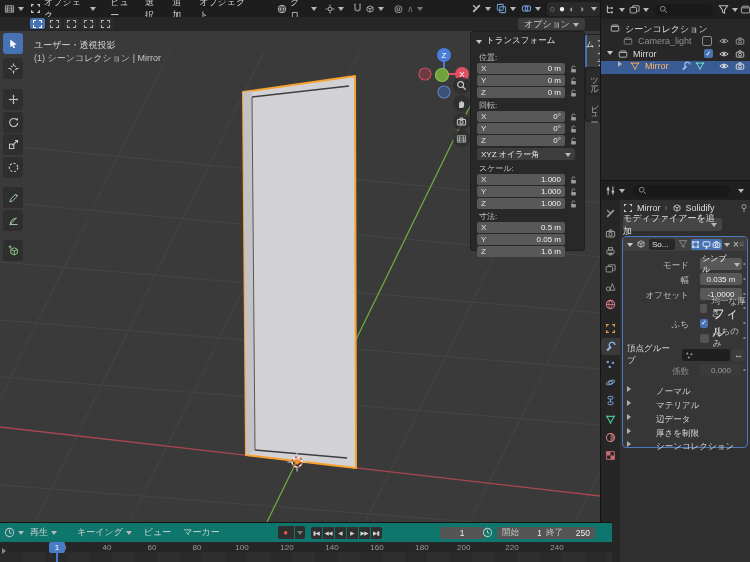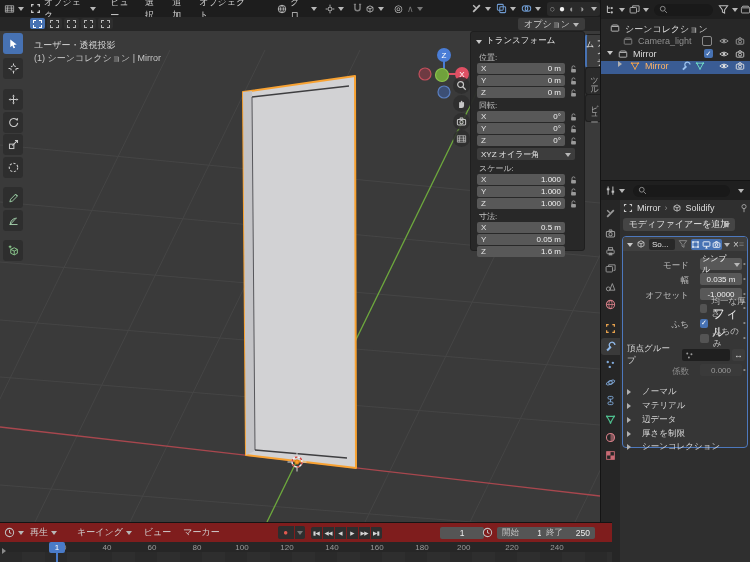--- a/index.html
+++ b/index.html
@@ -30,21 +30,21 @@
   .orow{position:absolute;left:0;width:150px;height:12px;display:flex;align-items:flex-start;font-size:9px}
   .orow .ic{width:10px;height:10px}
   .ptab{position:absolute;left:0;width:19px;height:17px;display:flex;align-items:center;justify-content:center;color:#9a9a9a}
   .ptab.on{background:#3a3a3a;border-radius:3px 0 0 3px}
   .prow{position:absolute;height:12px;display:flex;align-items:center}
   .plbl{position:absolute;font-size:8.5px;color:#c2c2c2;text-align:right;width:64px;left:2px}
   .pfield{position:absolute;left:77px;width:42px;height:12px;background:#585858;border-radius:2px;display:flex;align-items:center;justify-content:center;font-size:8px;color:#efefef}
   .pdot{position:absolute;left:120px;color:#8a8a8a;font-size:8px}
   .cbx{width:9px;height:9px;border-radius:2px;background:#545454;display:inline-flex;align-items:center;justify-content:center}
   .cbx.on{background:#4772b3;color:#fff;font-size:7px}
-  .sect{position:absolute;left:4px;display:flex;align-items:center;gap:8px;color:#d5d5d5;font-size:8.5px}
+  .sect{position:absolute;left:4px;display:flex;gap:22px;color:#d5d5d5;font-size:8.5px}
   .tbar-btn{background:#2e2e2e;border-radius:2px;display:flex;align-items:center;justify-content:center;color:#cfcfcf}
   .trans{font-size:5.5px;letter-spacing:-.5px;width:11px;height:12px;background:#2e2e2e;display:flex;align-items:center;justify-content:center;color:#d5d5d5}
   .msq{width:15px;height:11px;background:#2e2e2e;border-radius:2px;display:flex;align-items:center;justify-content:center}
   .msq span{width:7px;height:6px;border:1px dashed #b5b5b5;display:block}
   .msq.on{background:#4772b3}
   .msq.on span{border-color:#fff}
   .fld{background:#555;border-radius:2px;height:12px;display:flex;align-items:center;padding:0 5px;color:#eee;font-size:8.5px}
 </style>
 </head>
 <body>
@@ -745,21 +745,21 @@
     <span style="margin:0 4px;color:#8a8a8a">›</span>
     <svg class="ic" style="color:#c9c9c9;width:10px;height:10px">
         <use href="#cuboid"></use>
       </svg>
     <span style="margin-left:4px;color:#dedede">Solidify</span>
     <svg class="ic" style="margin-left:auto;color:#9a9a9a;width:10px;height:10px">
         <use href="#pin"></use>
       </svg>
   </div>
 
-  <div class="ab f" style="left:22px;top:37px;width:112px;height:13px;background:#454545;border-radius:3px;justify-content:center">
+  <div class="ab f" style="left:22px;top:37px;width:99px;height:13px;background:#454545;border-radius:3px;justify-content:center">
     <span style="color:#e5e5e5">モディファイアーを追加</span>
     <span class="caret" style="position:absolute;right:5px"></span>
   </div>
 
   <div class="ab" style="left:21px;top:55px;width:126px;height:212px;background:#363636;border:1px solid #4d78bd;border-radius:4px;box-sizing:border-box">
     <div class="ab f" style="left:0;top:0;width:124px;height:14px;background:#404040;border-radius:3px 3px 0 0">
       <span class="tri-d" style="margin-left:4px"></span>
       <svg class="ic" style="color:#c9c9c9;width:10px;height:10px;margin-left:3px">
           <use href="#cuboid"></use>
         </svg>
@@ -861,21 +861,21 @@
         <span class="tri-r"></span>
         <span>厚さを制限</span>
       </div>
     <div class="sect" style="top:204px">
         <span class="tri-r"></span>
         <span>シーンコレクション</span>
       </div>
   </div>
 </div>
 
-<div class="ab" style="left:0;top:522px;width:612px;height:40px;background:#7f1d1d;border-top:1px solid #141414;box-sizing:border-box">
+<div class="ab" style="left:0;top:522px;width:612px;height:40px;background:#0f766e;border-top:1px solid #141414;box-sizing:border-box">
   <div class="ab f" style="left:0;top:2px;width:612px;height:15px">
     <div class="f" style="margin-left:4px">
       <svg class="ic" style="color:#c0c0c0">
           <use href="#clock"></use>
         </svg>
         <span class="caret"></span>
     </div>
     <div class="f" style="margin-left:6px">
         <span>再生</span>
         <span class="caret"></span>

